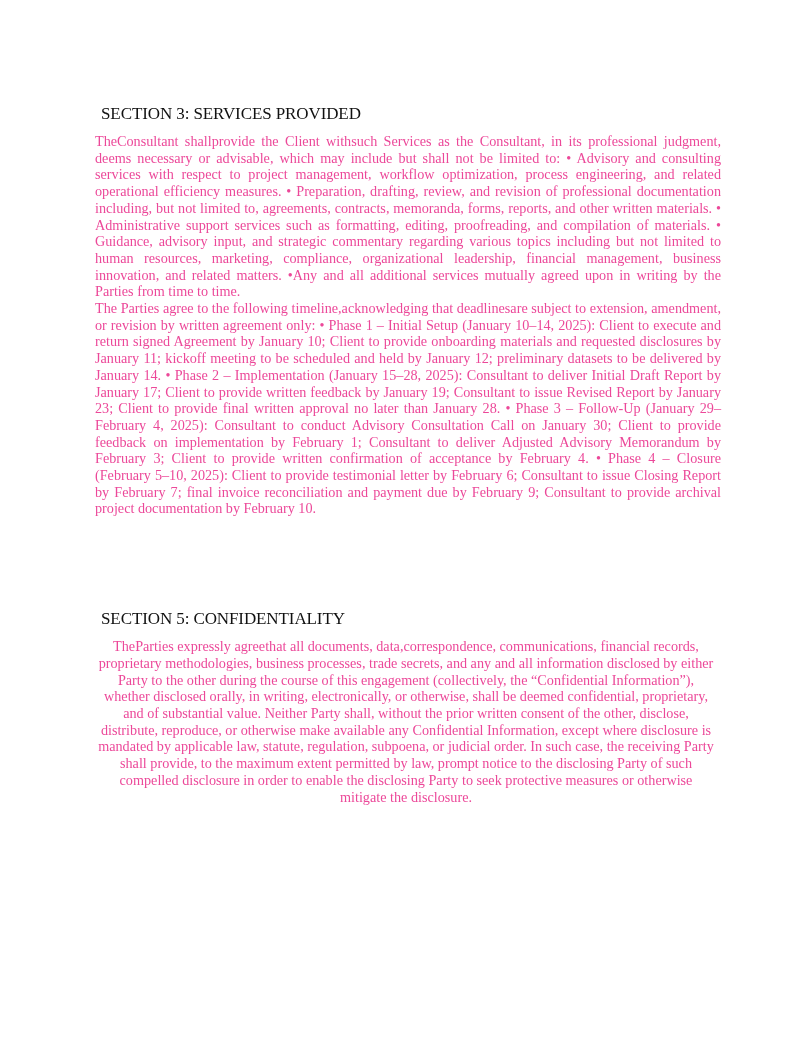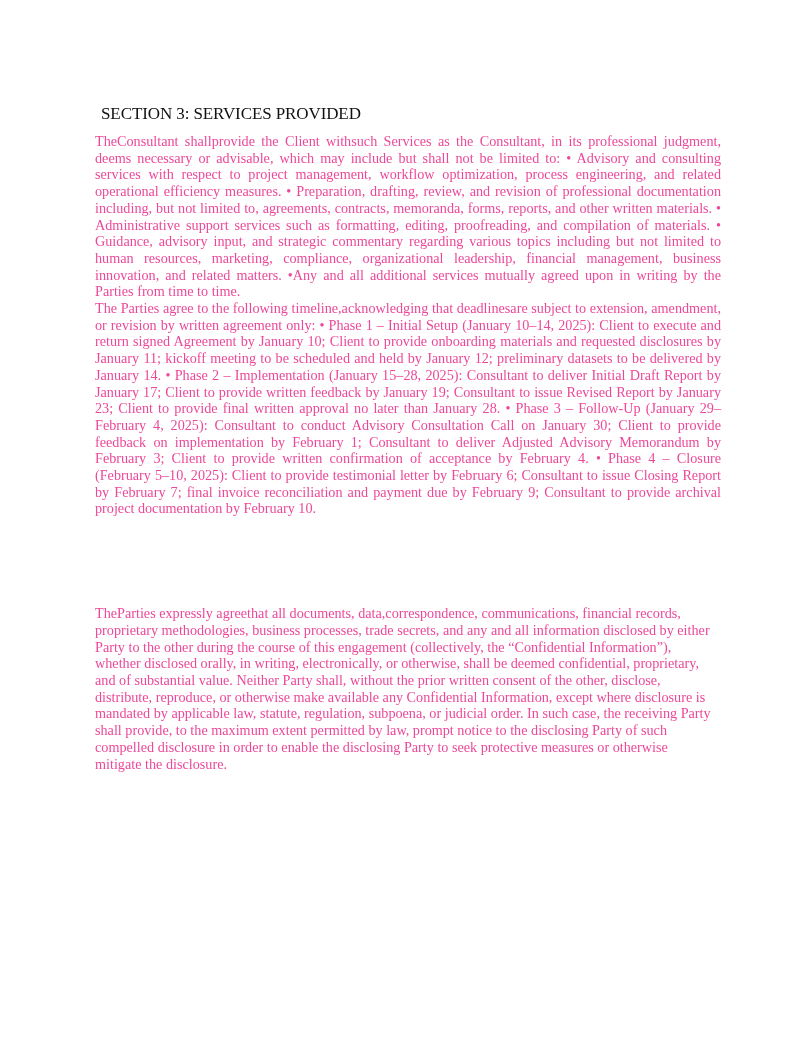--- a/index.html
+++ b/index.html
@@ -32,35 +32,36 @@
     .section-body {
       font-size: 14.2px;
       line-height: 16.7px;
       margin: 0;
       color: #ec4899;
     }
     .justified {
       text-align: justify;
     }
     .ragged {
-      text-align: left;
+      text-align: center;
       width: 622px;
     }
     #sec4 { margin-top: 0px; }
     #sec5 { margin-top: 88px; }
   </style>
 </head>
 <body>
 
 <div class="page">
   <div id="sec3">
     <h2 class="section-title">SECTION 3: SERVICES PROVIDED</h2>
     <p class="section-body justified">TheConsultant shallprovide the Client withsuch Services as the Consultant, in its professional judgment, deems necessary or advisable, which may include but shall not be limited to: • Advisory and consulting services with respect to project management, workflow optimization, process engineering, and related operational efficiency measures. • Preparation, drafting, review, and revision of professional documentation including, but not limited to, agreements, contracts, memoranda, forms, reports, and other written materials. • Administrative support services such as formatting, editing, proofreading, and compilation of materials. • Guidance, advisory input, and strategic commentary regarding various topics including but not limited to human resources, marketing, compliance, organizational leadership, financial management, business innovation, and related matters. •Any and all additional services mutually agreed upon in writing by the Parties from time to time.</p>
   </div>
 
   <div id="sec4">
     <p class="section-body justified">The Parties agree to the following timeline,acknowledging that deadlinesare subject to extension, amendment, or revision by written agreement only: • Phase 1 – Initial Setup (January 10–14, 2025): Client to execute and return signed Agreement by January 10; Client to provide onboarding materials and requested disclosures by January 11; kickoff meeting to be scheduled and held by January 12; preliminary datasets to be delivered by January 14. • Phase 2 – Implementation (January 15–28, 2025): Consultant to deliver Initial Draft Report by January 17; Client to provide written feedback by January 19; Consultant to issue Revised Report by January 23; Client to provide final written approval no later than January 28. • Phase 3 – Follow-Up (January 29–February 4, 2025): Consultant to conduct Advisory Consultation Call on January 30; Client to provide feedback on implementation by February 1; Consultant to deliver Adjusted Advisory Memorandum by February 3; Client to provide written confirmation of acceptance by February 4. • Phase 4 – Closure (February 5–10, 2025): Client to provide testimonial letter by February 6; Consultant to issue Closing Report by February 7; final invoice reconciliation and payment due by February 9; Consultant to provide archival project documentation by February 10.</p>
   </div>
 
   <div id="sec5">
+    <h2 class="section-title">SECTION 5: CONFIDENTIALITY</h2>
     <p class="section-body ragged">TheParties expressly agreethat all documents, data,correspondence, communications, financial records, proprietary methodologies, business processes, trade secrets, and any and all information disclosed by either Party to the other during the course of this engagement (collectively, the “Confidential Information”), whether disclosed orally, in writing, electronically, or otherwise, shall be deemed confidential, proprietary, and of substantial value. Neither Party shall, without the prior written consent of the other, disclose, distribute, reproduce, or otherwise make available any Confidential Information, except where disclosure is mandated by applicable law, statute, regulation, subpoena, or judicial order. In such case, the receiving Party shall provide, to the maximum extent permitted by law, prompt notice to the disclosing Party of such compelled disclosure in order to enable the disclosing Party to seek protective measures or otherwise mitigate the disclosure.</p>
   </div>
 </div>
 
 </body></html>

